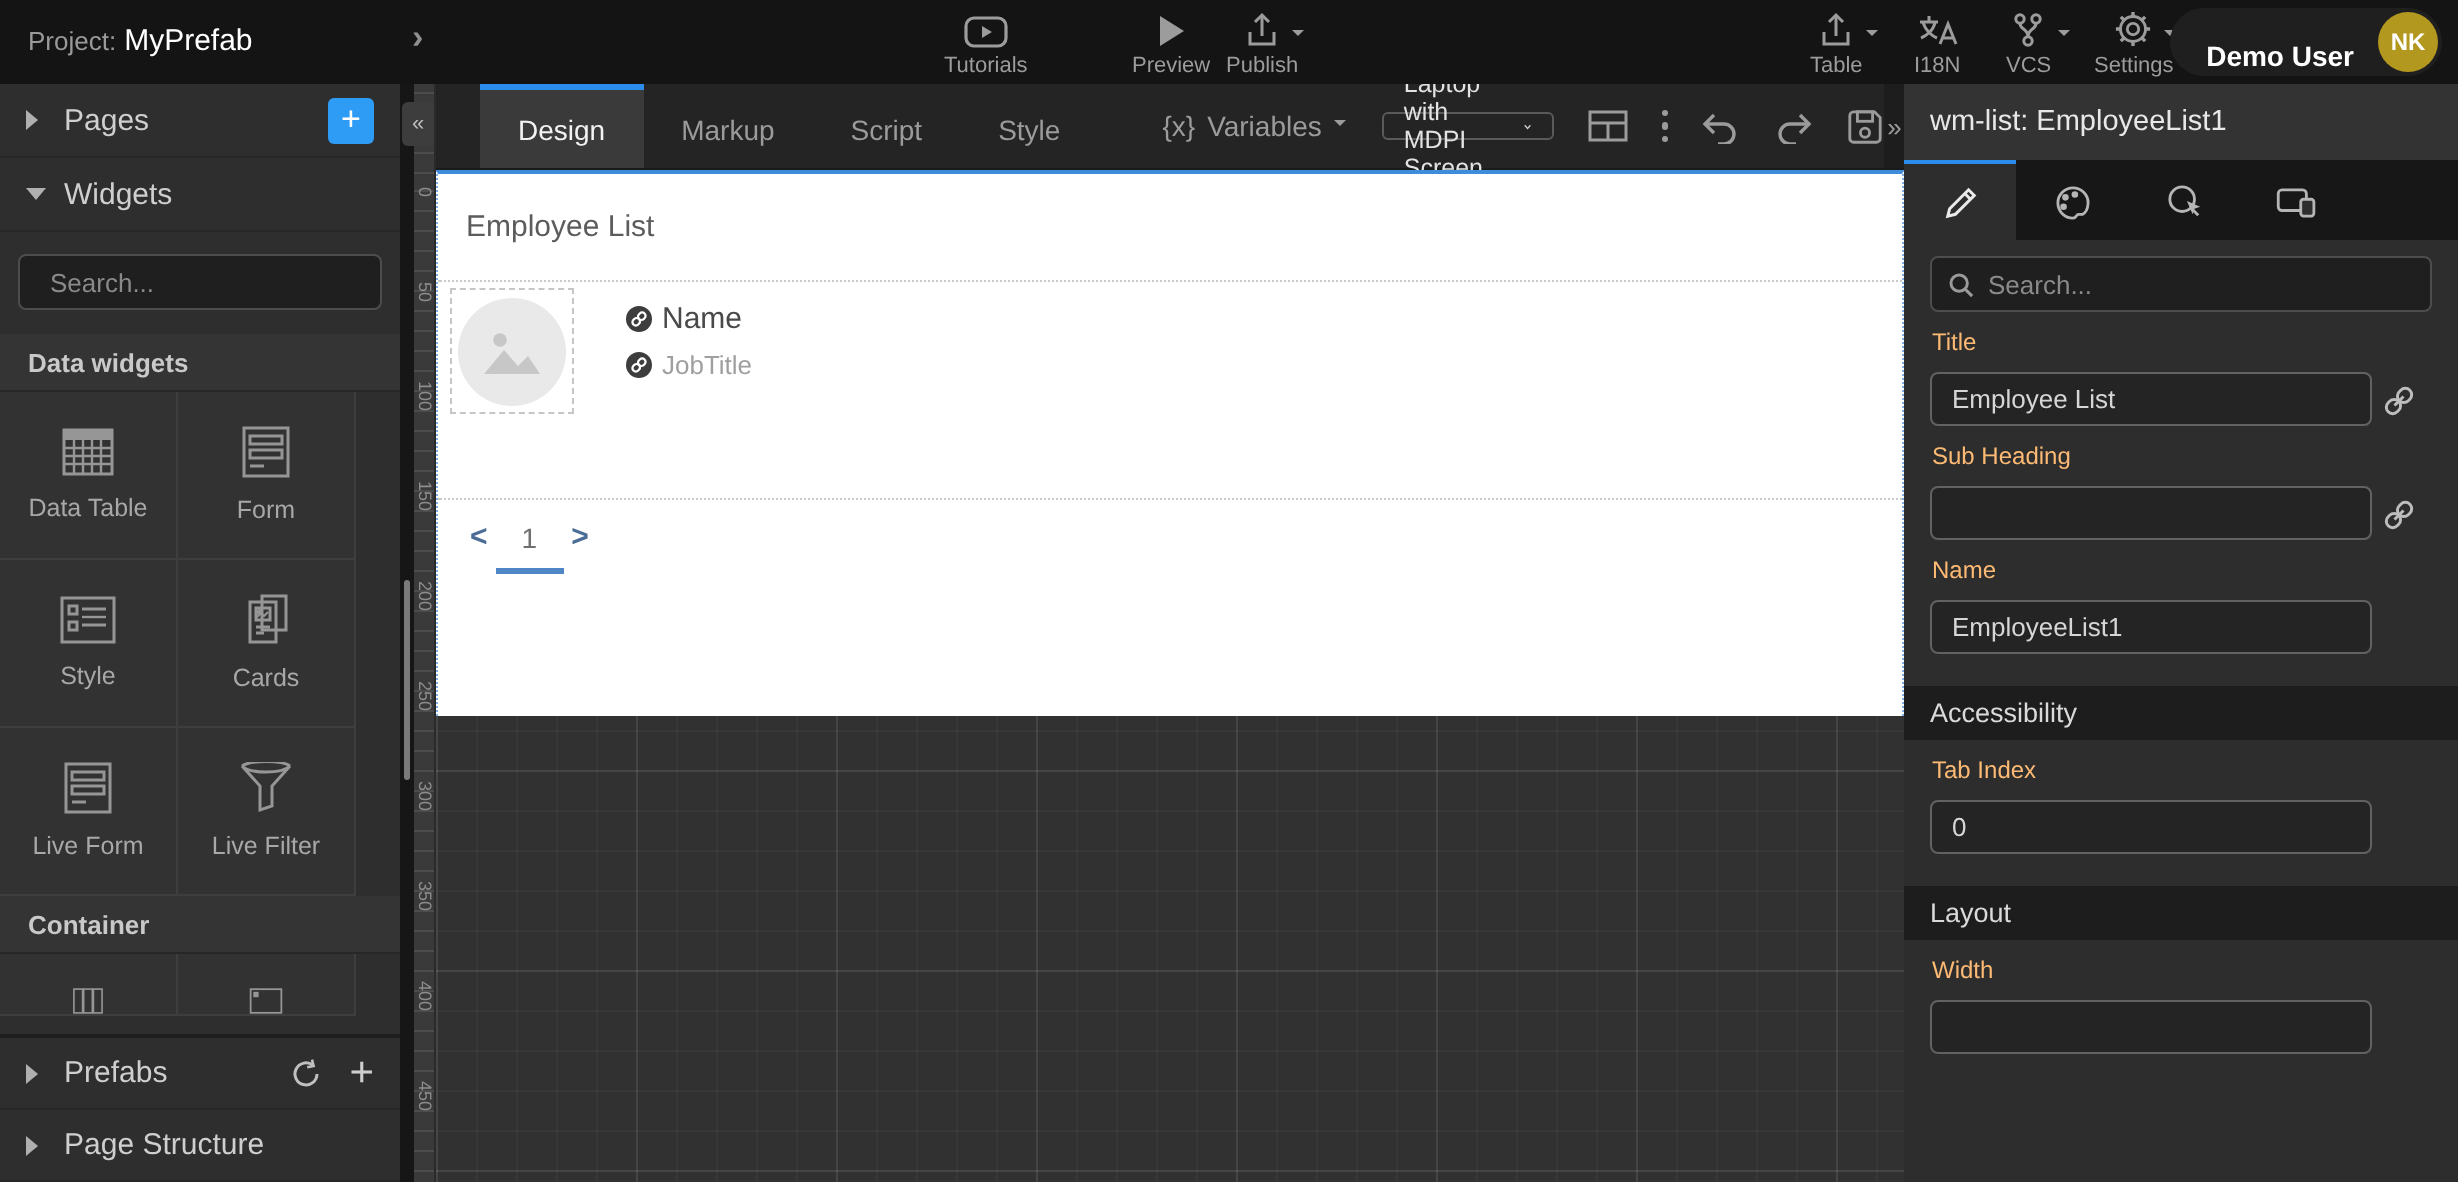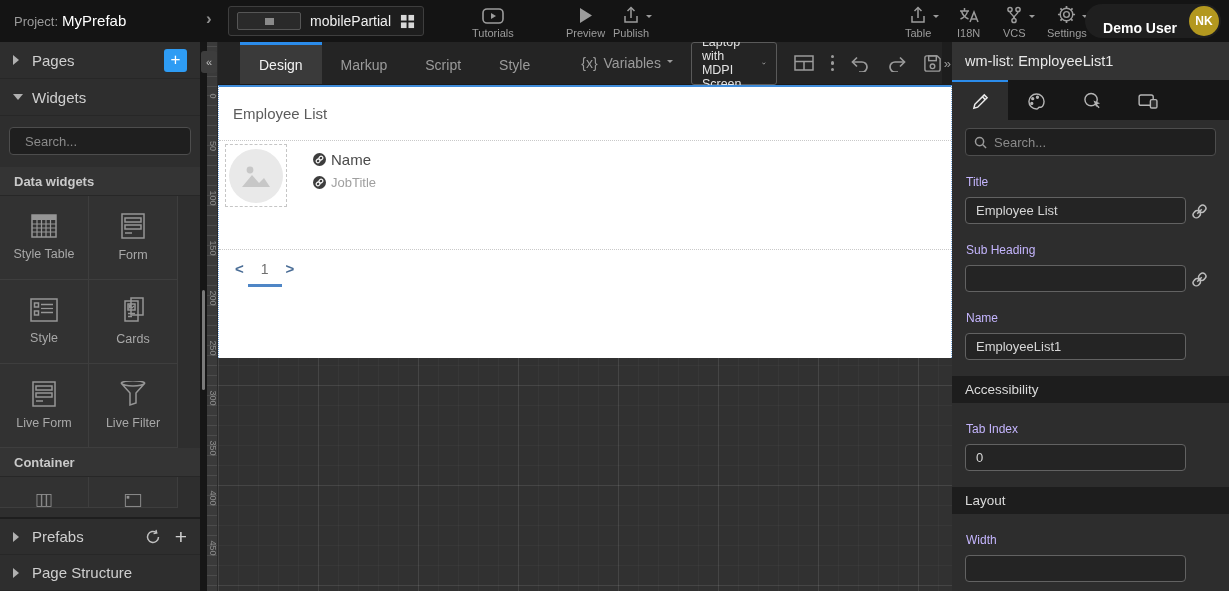--- a/index.html
+++ b/index.html
@@ -74,21 +74,21 @@
   .ruler span:nth-child(10){top:499px}
 
   
   .canvas-col { position:absolute; left:218px; top:42px; width:734px; bottom:0; }
   .ctoolbar { height:43px; background:#242424; border-bottom:1px solid #1a1a1a; display:flex; align-items:stretch;
     padding-left:22px; }
   .ctab { padding:0 19px; display:flex; align-items:center; font-size:14px; color:#9b9b9b;
     border-top:3px solid transparent; cursor:pointer; }
   .ctab.active { background:#3a3a3a; color:#f2f2f2; border-top-color:#2b8ceb; }
   .vars { display:flex; align-items:center; gap:6px; margin-left:32px; color:#9b9b9b; font-size:14px; cursor:pointer; }
-  .device-select { align-self:center; margin-left:18px; height:43px; border:1px solid #5a5a5a; border-radius:3px;
+  .device-select { align-self:center; margin-left:18px; height:14px; border:1px solid #5a5a5a; border-radius:3px;
     background:#242424; color:#e3e3e3; font-size:12.5px; display:flex; align-items:center; gap:10px;
     padding:0 10px; cursor:pointer; }
   .tool-ic { align-self:center; margin-left:17px; color:#9b9b9b; cursor:pointer; }
   .expand-btn { margin-left:auto; width:24px; background:#1d1d1d; color:#9b9b9b; font-size:13px;
     display:flex; align-items:center; justify-content:center; cursor:pointer; }
   .dots { display:flex; flex-direction:column; gap:3px; }
   .dots i { width:3.5px; height:3.5px; border-radius:50%; background:#9b9b9b; }
 
   .canvas-body { position:relative; height:506px; background-color:#313131;
     background-image:
@@ -120,49 +120,37 @@
   
   .props { position:absolute; right:0; top:42px; width:277px; bottom:0; background:#2d2d2d; overflow:hidden; }
   .props-title { height:38px; background:#333333; display:flex; align-items:center; padding:0 13px;
     color:#e8e8e8; font-size:14.5px; }
   .props-tabs { height:40px; background:#171717; display:flex; }
   .ptab { width:56px; display:flex; align-items:center; justify-content:center; border-top:2px solid transparent;
     color:#b5b5b5; cursor:pointer; }
   .ptab.active { background:#2d2d2d; border-top-color:#2b8ceb; color:#eaeaea; }
   .props-body { padding:8px 13px 0 13px; position:relative; }
   .psearch { margin-bottom:4px; }
-  .plabel { font-size:12px; color:#c4b5fd; margin:19px 0 8px 1px; }
+  .plabel { font-size:12px; color:#fdba74; margin:8px 0 8px 1px; }
   .pfield { position:relative; }
   .pinput { width:221px; height:27px; background:#242424; border:1px solid #626262; border-radius:4px;
     color:#d6d6d6; font-size:13px; padding:0 10px; outline:none; font-family:"Liberation Sans",sans-serif; }
   .link-btn { position:absolute; right:8px; bottom:4px; cursor:pointer; }
   .psection { margin:16px -13px 0 -13px; background:#1d1d1d; height:27px; display:flex; align-items:center;
     padding:0 13px; color:#dadada; font-size:13.5px; }
 </style>
 </head>
 <body>
 
 <header class="topbar">
   <div class="project">
     <span>Project:</span><b>MyPrefab</b>
   </div>
   <div class="nav-chev">›</div>
 
-  <div class="page-selector">
-    <span class="psel-ic">
-        <i></i>
-      </span>
-    <span>mobilePartial</span>
-    <svg width="15" height="15" viewBox="0 0 16 16">
-      <rect x="1" y="1" width="6" height="6" fill="#d8d8d8"></rect>
-        <rect x="9" y="1" width="6" height="6" fill="#d8d8d8"></rect>
-      <rect x="1" y="9" width="6" height="6" fill="#d8d8d8"></rect>
-        <rect x="9" y="9" width="6" height="6" fill="#d8d8d8"></rect>
-    </svg>
-  </div>
 
   <div class="tb-item" style="left:472px">
     <span class="ic">
       <svg width="22" height="16" viewBox="0 0 22 16">
           <rect x="1" y="1" width="20" height="14" rx="4" fill="none" stroke="#9c9c9c" stroke-width="1.6"></rect>
           <path d="M9 5 L14 8 L9 11 Z" fill="#9c9c9c"></path>
         </svg>
     </span>
     <span>Tutorials</span>
   </div>
@@ -269,21 +257,21 @@
 
   <div class="cat-header">Data widgets</div>
 
   <div class="wgrid">
     <div class="wcell">
       <svg width="26" height="24" viewBox="0 0 26 24">
         <rect x="1" y="1" width="24" height="22" fill="none" stroke="#969696" stroke-width="1.5"></rect>
         <rect x="1" y="1" width="24" height="5" fill="#969696"></rect>
         <path d="M1 10 h24 M1 14 h24 M1 18 h24 M6 6 v17 M10.5 6 v17 M15 6 v17 M19.5 6 v17" stroke="#969696" stroke-width="1.2"></path>
       </svg>
-      <span>Style Table</span>
+      <span>Data Table</span>
     </div>
     <div class="wcell">
       <svg width="26" height="26" viewBox="0 0 26 26" fill="none" stroke="#969696" stroke-width="1.5">
         <rect x="2" y="1" width="22" height="24"></rect>
           <rect x="5" y="5" width="16" height="4"></rect>
           <rect x="5" y="12" width="16" height="4"></rect>
           <path d="M5 20 h7"></path>
       </svg>
       <span>Form</span>
     </div>

